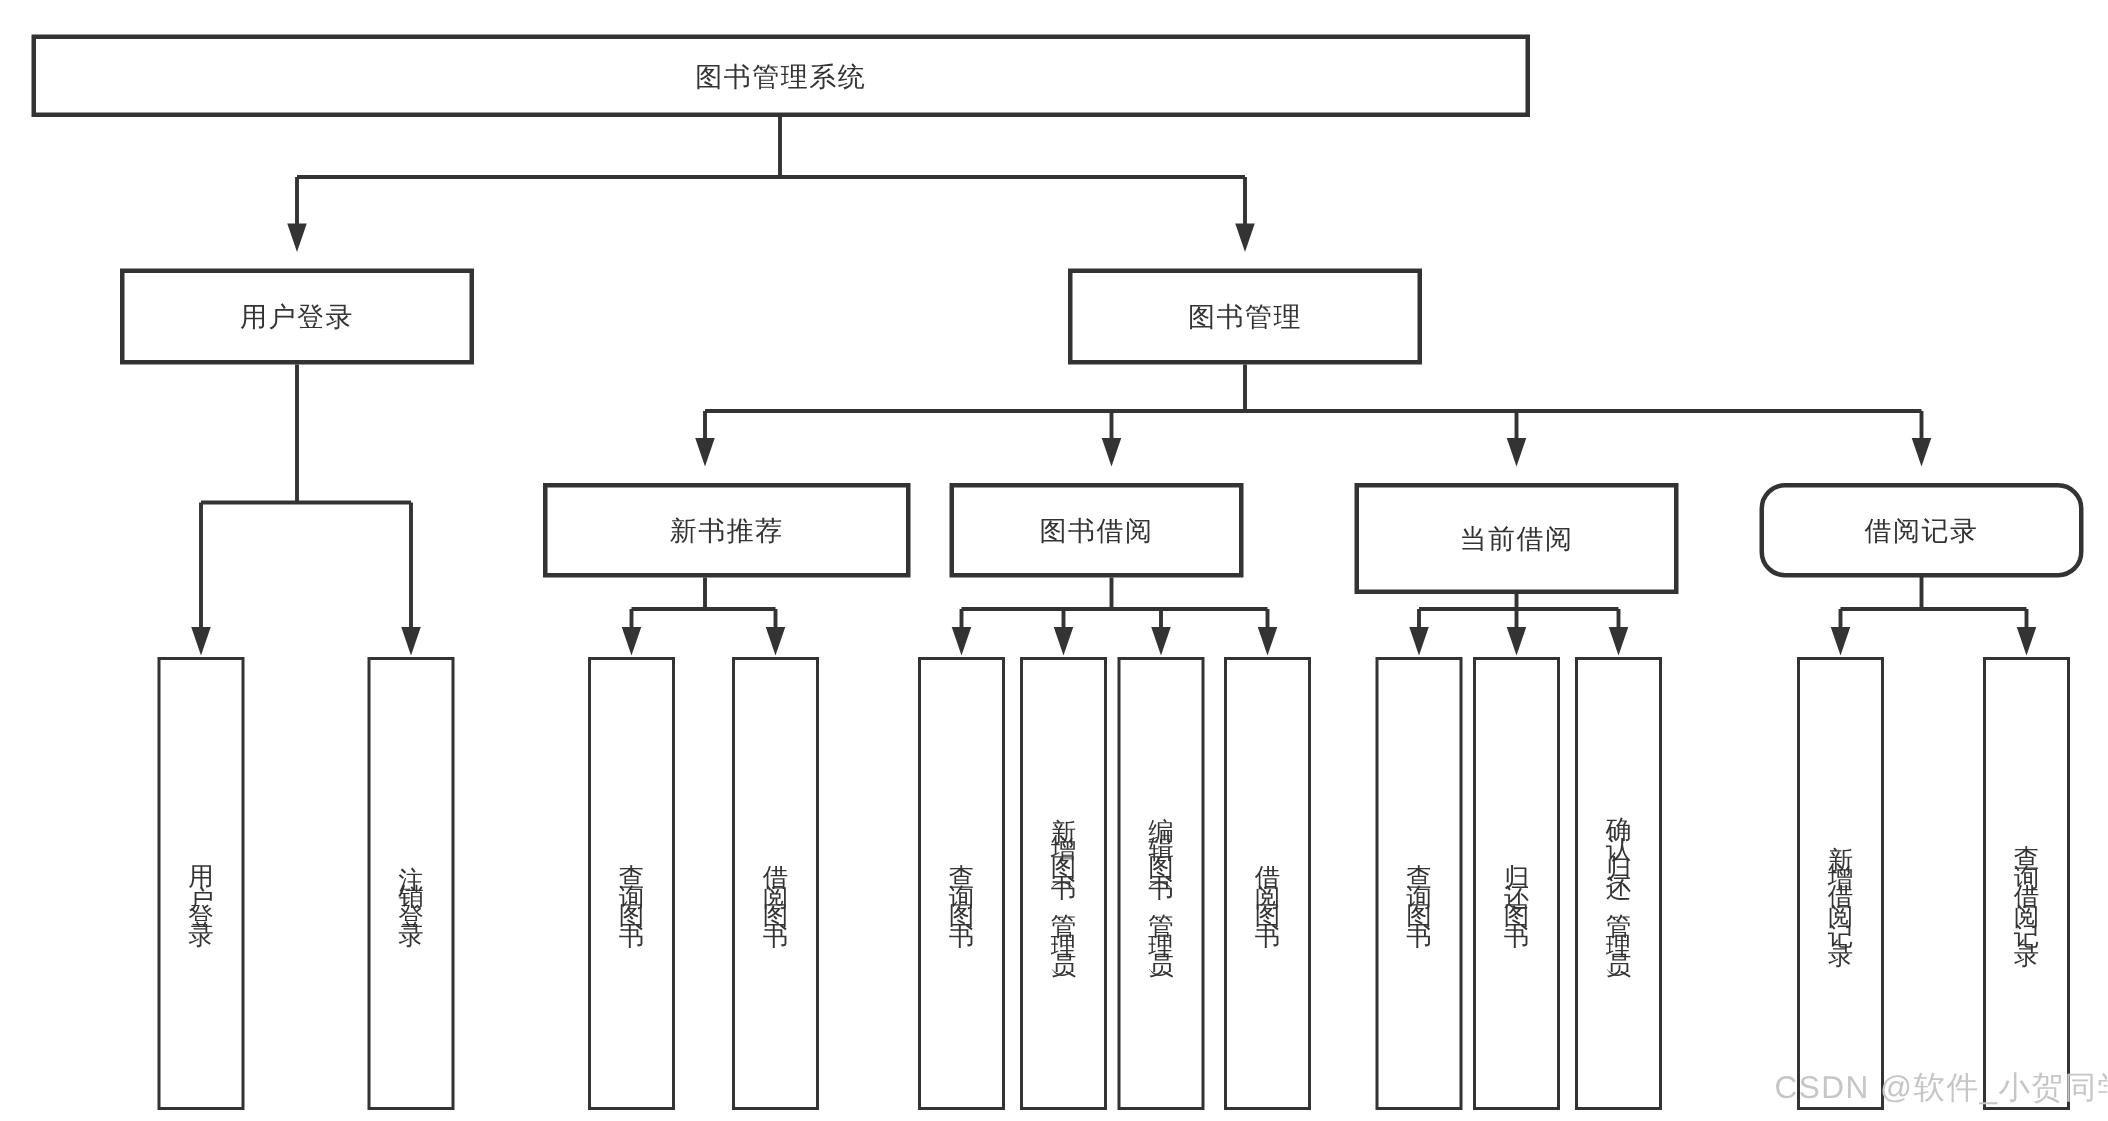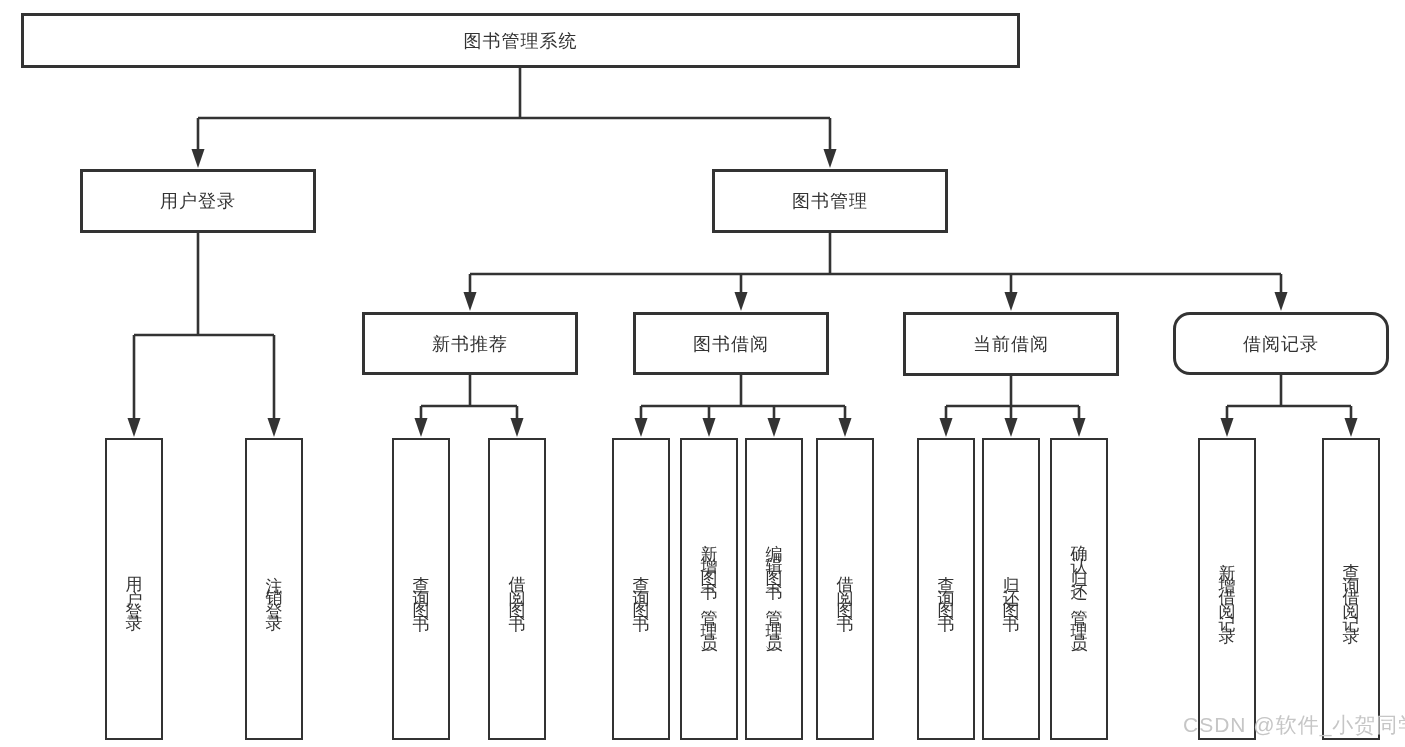--- a/index.html
+++ b/index.html
@@ -34,20 +34,21 @@
     color: var(--text-color);
     display: flex;
     align-items: center;
     justify-content: center;
     z-index: 2;
   }
 
   .hbox {
     font-size: 18px;
     letter-spacing: 1px;
+    margin-top: 10px;
   }
 
   .vbox {
     top: 438px;
     width: 58px;
     height: 302px;
     border-width: 2.5px;
   }
 
   .vtext {
@@ -128,23 +129,23 @@
       <polygon points="1220.5,418 1233.5,418 1227,437" fill="#333333"></polygon>
       <line x1="1351" y1="406" x2="1351" y2="423" stroke="#333333" stroke-width="2.6"></line>
       <polygon points="1344.5,418 1357.5,418 1351,437" fill="#333333"></polygon>
     </svg>
 
   <div class="hbox" style="left:21px; top:13px; width:999px; height:55px;">图书管理系统</div>
 
   <div class="hbox" style="left:80px; top:169px; width:236px; height:64px;">用户登录</div>
   <div class="hbox" style="left:712px; top:169px; width:236px; height:64px;">图书管理</div>
 
-  <div class="hbox" style="left:362px; top:312px; width:216px; height:63px;text-align:right;">新书推荐</div>
+  <div class="hbox" style="left:362px; top:312px; width:245px; height:63px;text-align:right;">新书推荐</div>
   <div class="hbox" style="left:633px; top:312px; width:196px; height:63px;">图书借阅</div>
-  <div class="hbox" style="left:903px; top:312px; width:216px; height:64px;">当前借阅</div>
+  <div class="hbox" style="left:903px; top:312px; width:216px; height:74px;">当前借阅</div>
   <div class="hbox" style="left:1173px; top:312px; width:216px; height:63px;border-radius:17px;">借阅记录</div>
 
   <div class="vbox" style="left:105px;">
     <span class="vtext">用户登录</span>
   </div>
   <div class="vbox" style="left:245px;">
     <span class="vtext">注销登录</span>
   </div>
   <div class="vbox" style="left:392px;">
     <span class="vtext">查询图书</span>

